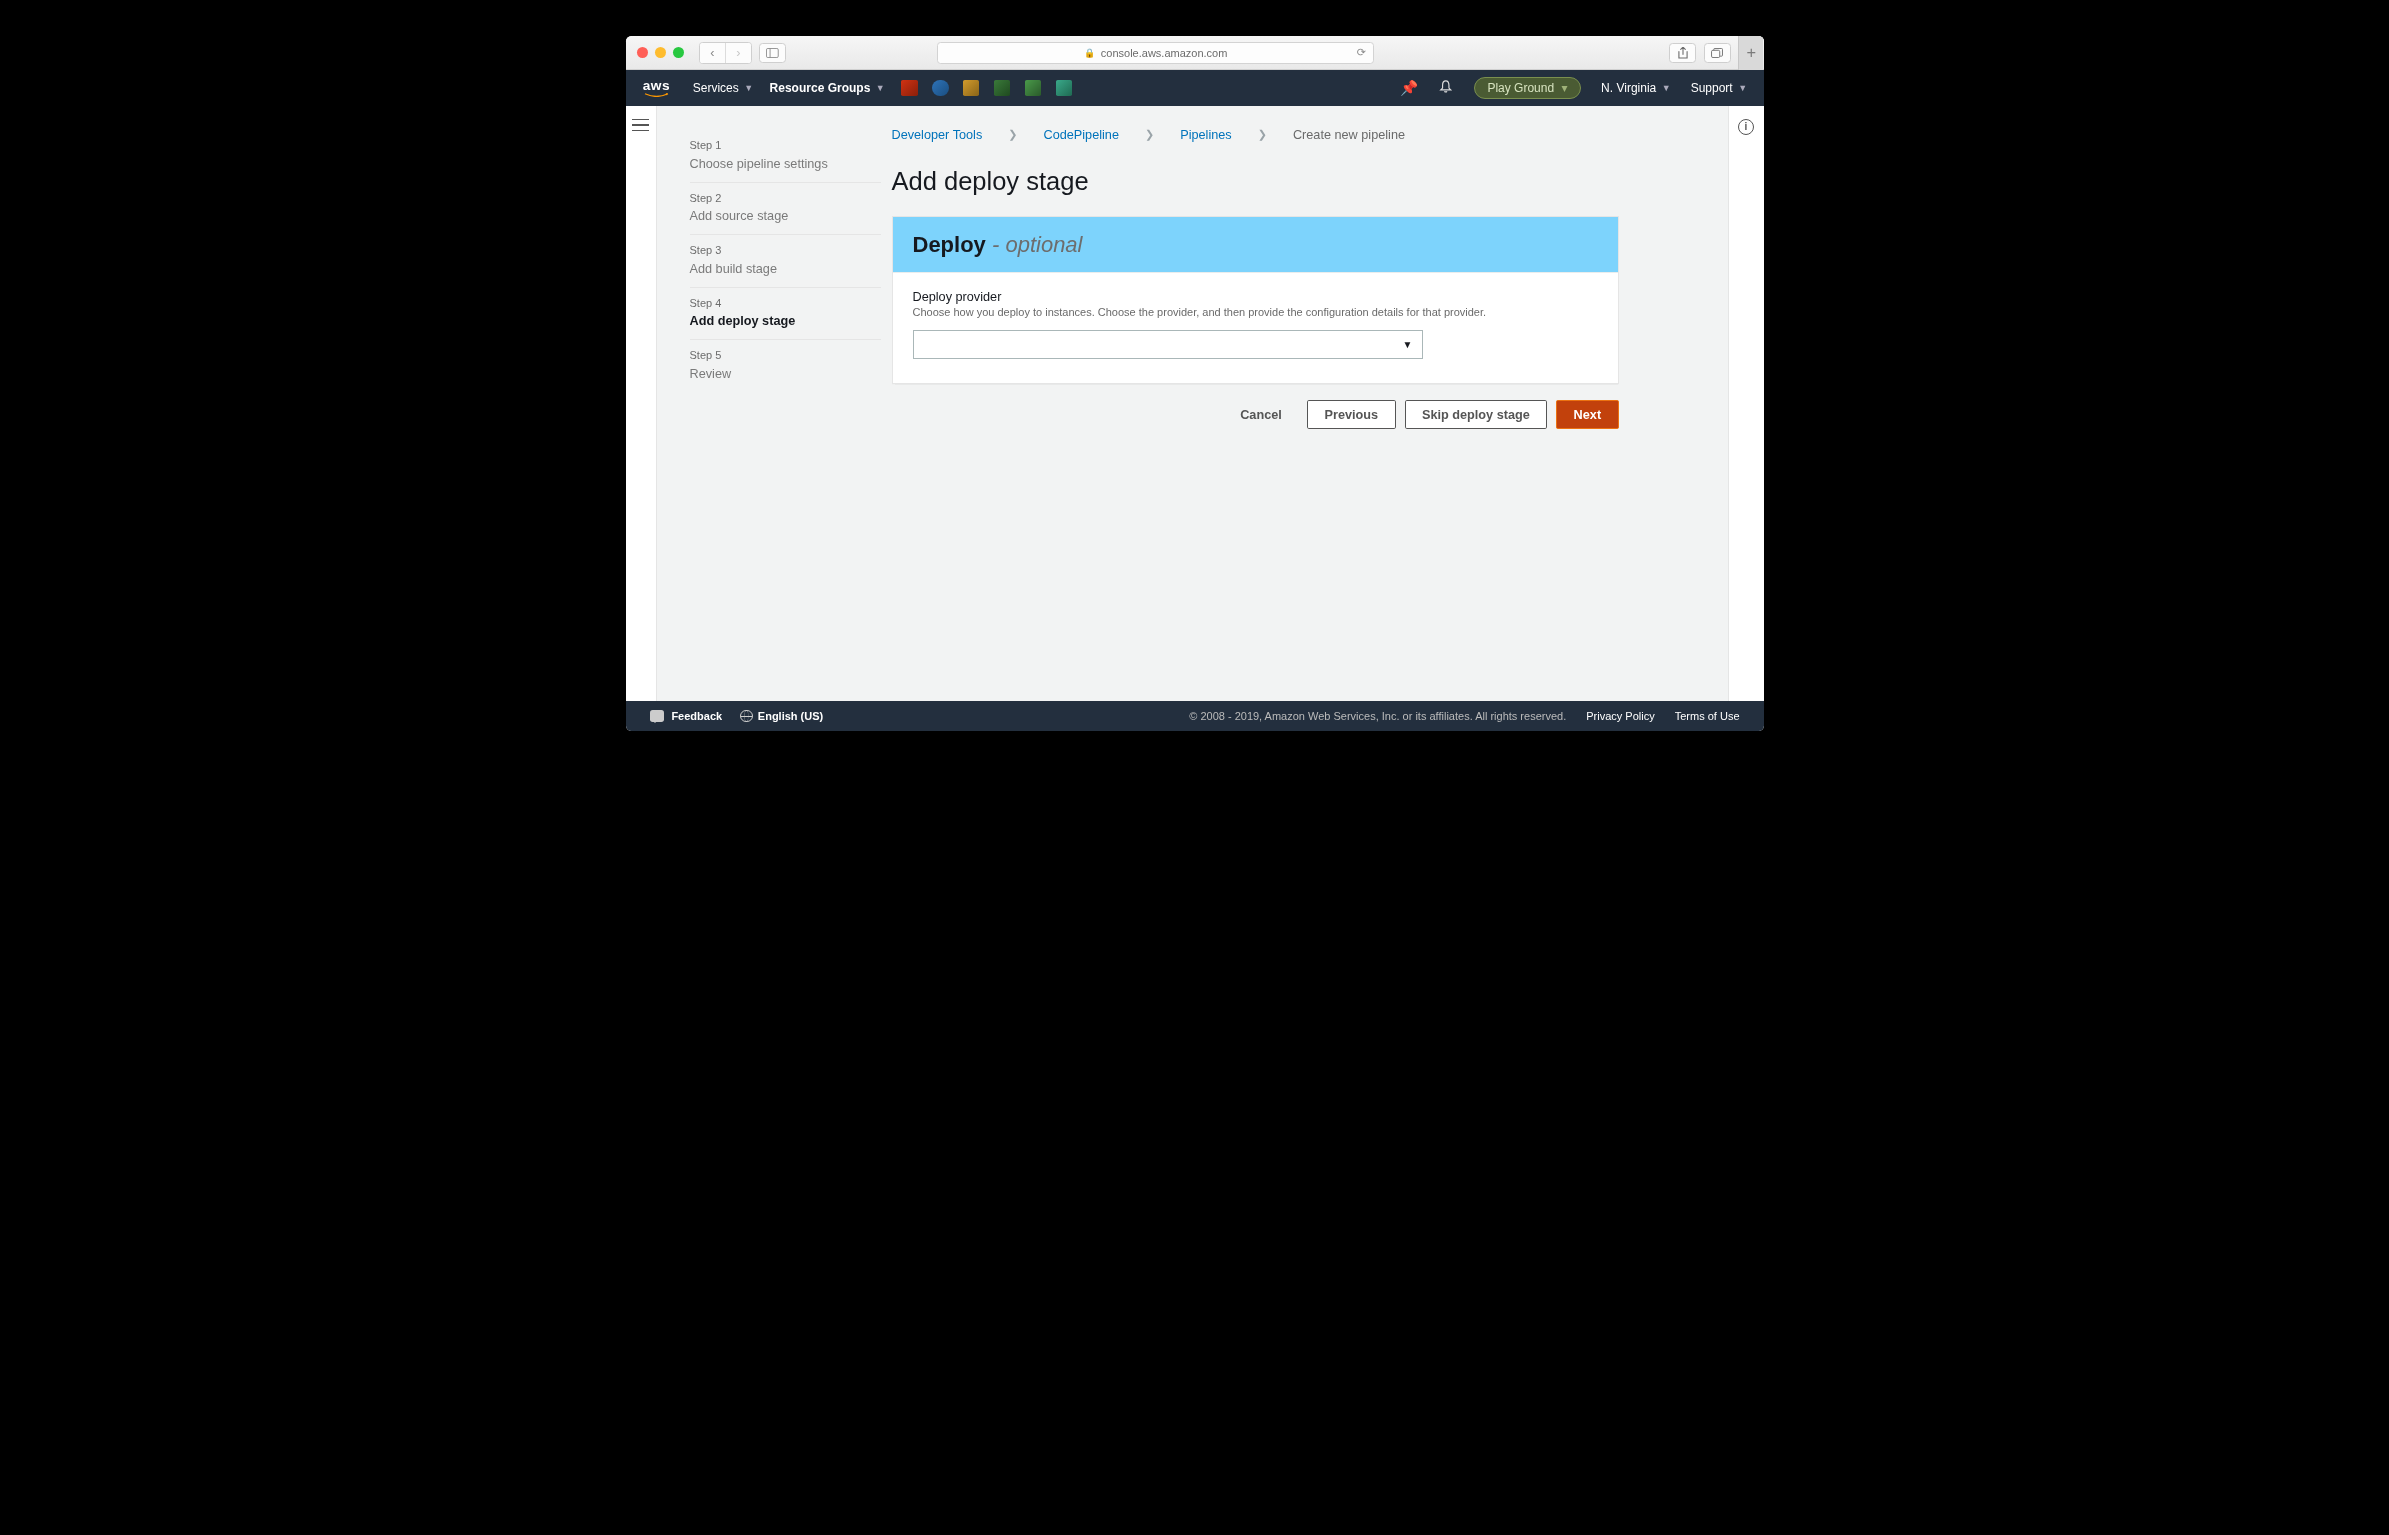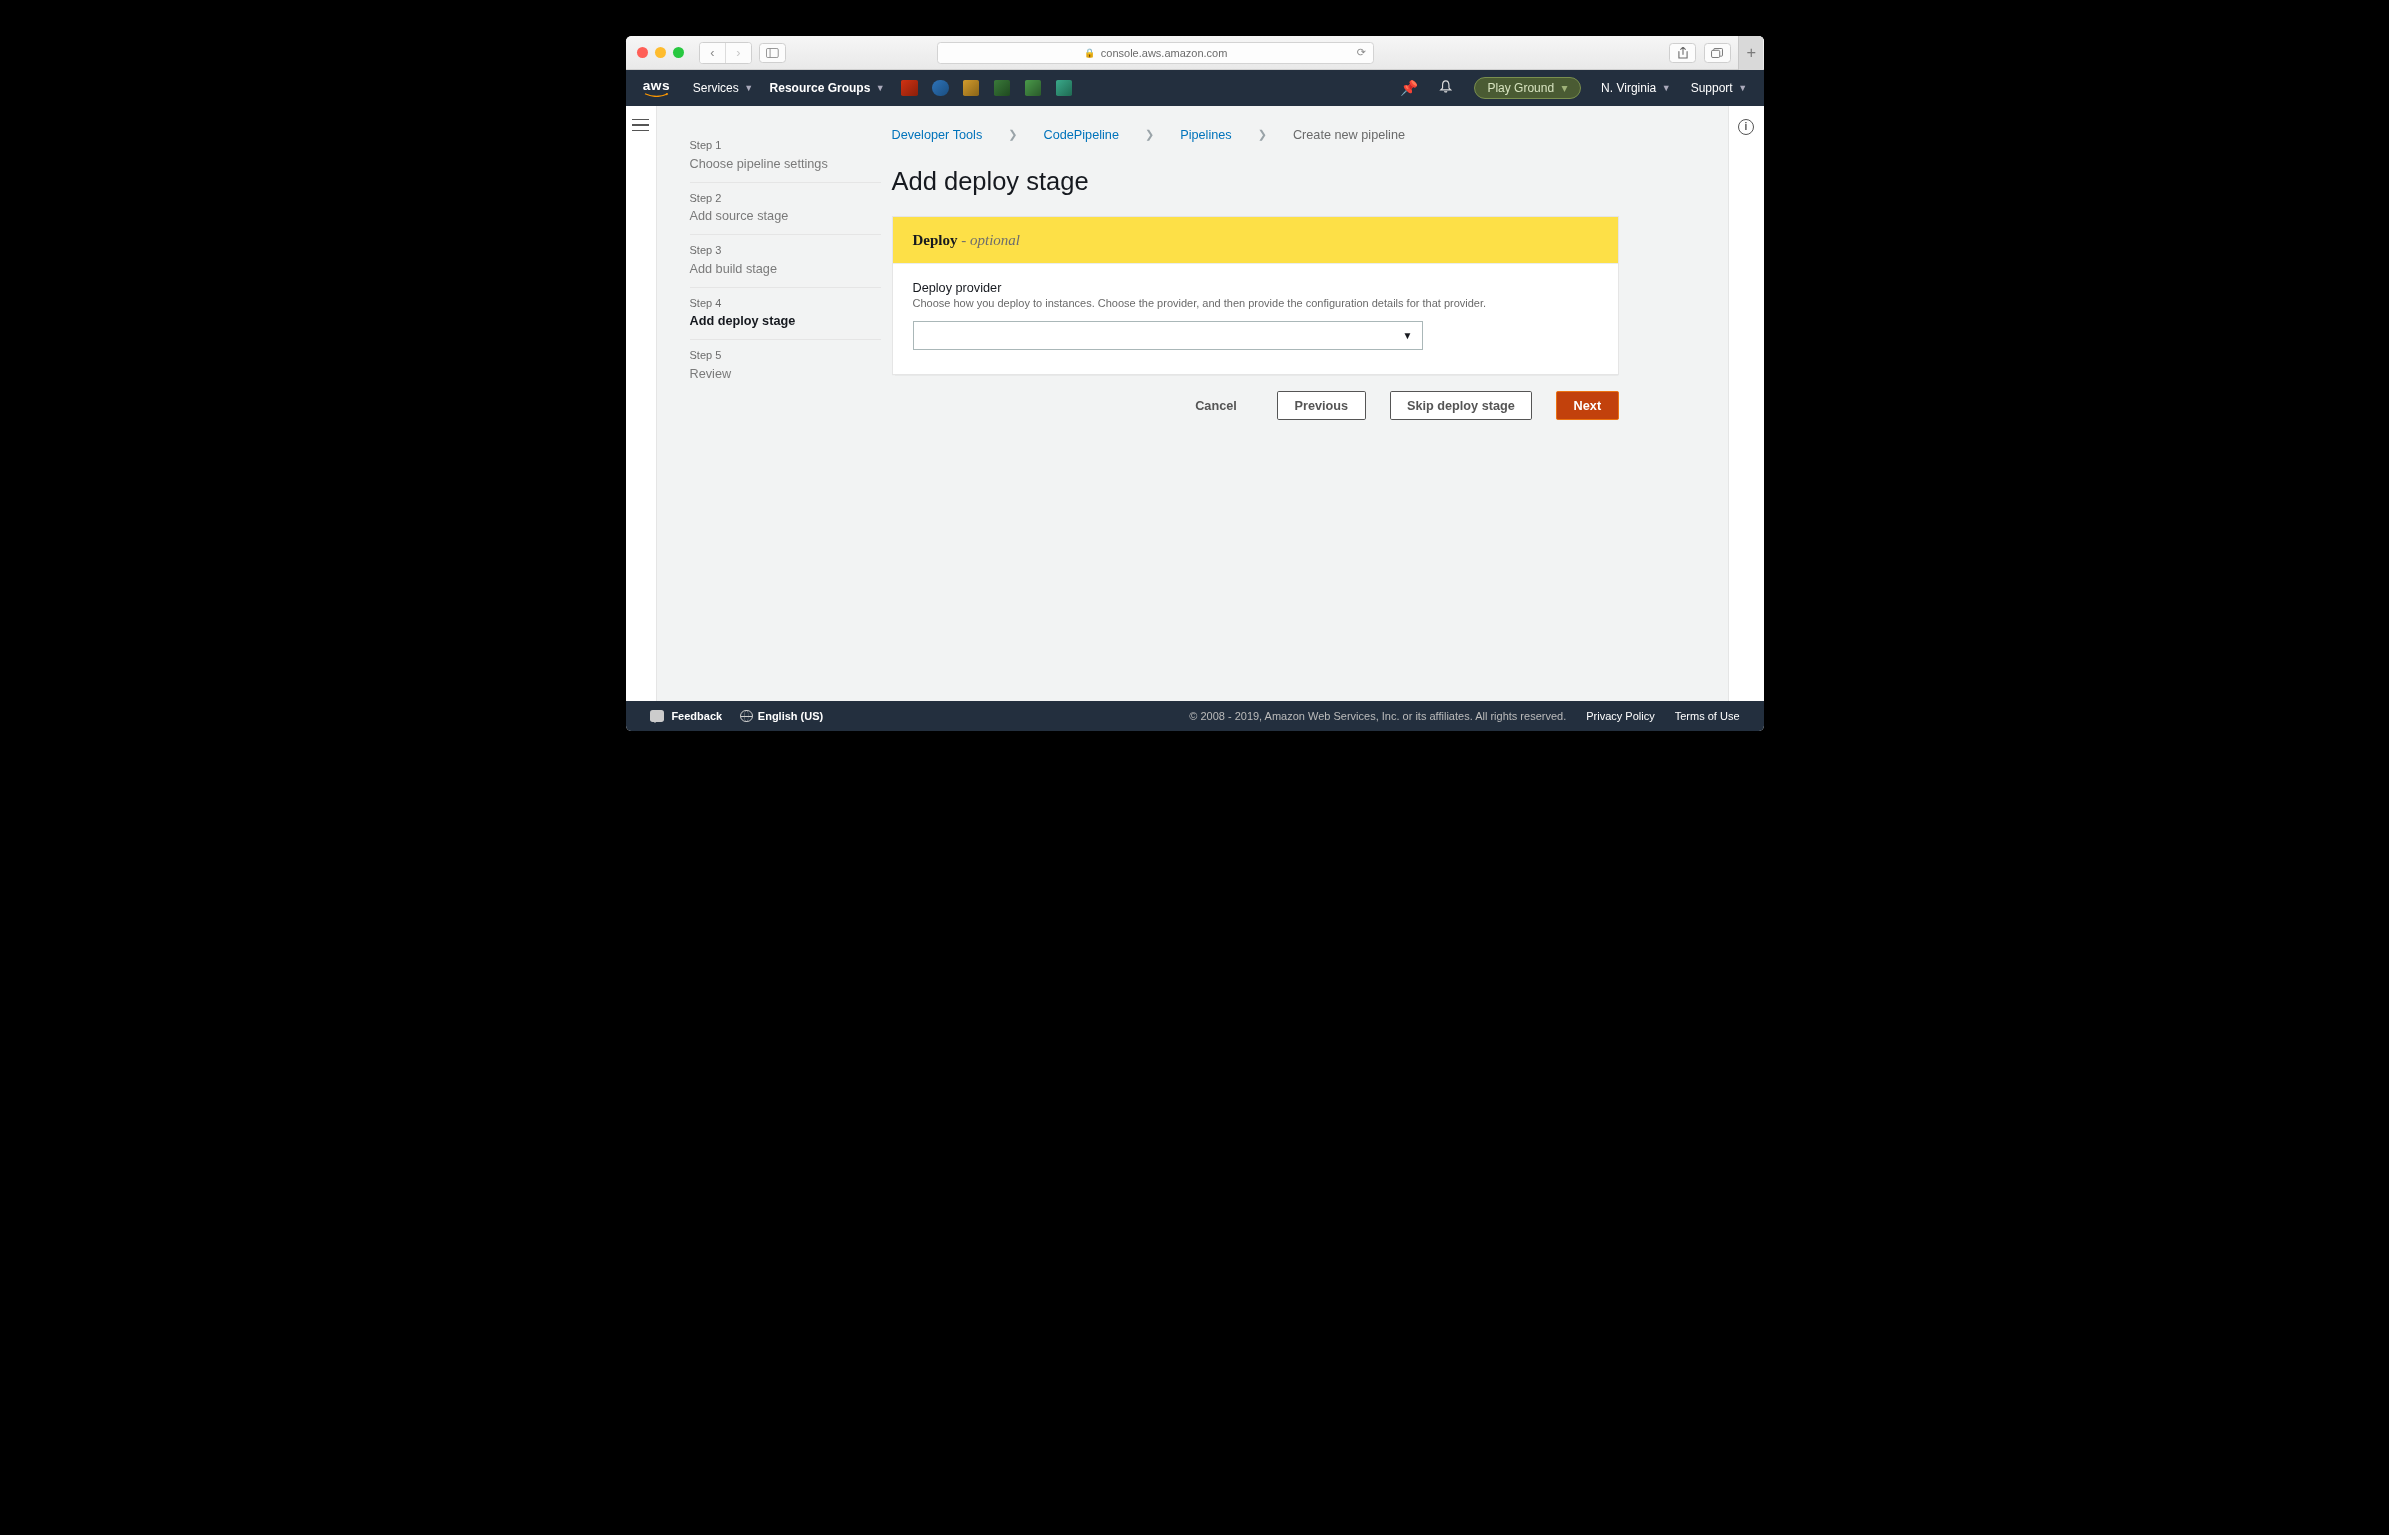--- a/index.html
+++ b/index.html
@@ -47,29 +47,29 @@
   .step-num{font-size:11px; color:#6c6c6c; margin-bottom:5.5px;}
   .step-title{font-size:12.7px; color:#7a7a7a;}
   .step.active .step-title{color:#16191f; font-weight:700;}
   .page-col{flex:1; padding:22px 36px 36px 11px; max-width:774px;}
   .breadcrumb{display:flex; align-items:flex-start; gap:26px; font-size:12.7px; margin-bottom:25px;}
   .breadcrumb a{color:#0073bb; text-decoration:none;}
   .breadcrumb .chev{color:#9aa3a8; font-size:11px;}
   .breadcrumb .current{color:#6a6a6a;}
   h1.page-title{font-size:25.5px; font-weight:400; color:#16191f; margin:5.5px 0 20px;}
   .panel{background:#fff; border:0.9px solid #e5e5e5; box-shadow:0 0.9px 0.9px rgba(0,0,0,0.04);}
-  .panel-header{padding:14.6px 20px; border-bottom:0.9px solid #eaeded; background:#fde047; font-size:15px; color:#16191f;font-family:Liberation Serif, serif;}
+  .panel-header{padding:14.6px 20px; border-bottom:0.9px solid #eaeded; background:#7dd3fc; font-size:22px; color:#16191f;}
   .panel-header .opt{color:#6d6d6d; font-style:italic; font-weight:400;}
   .panel-header strong{font-weight:700;}
   .panel-body{padding:16.4px 20px 24px;}
   .field-label{font-size:12.7px; color:#16191f; margin-bottom:1.8px;}
   .field-help{font-size:11px; color:#6a6a6a; margin-bottom:9px; line-height:1.4;}
   .select{width:510px; height:29px; border:0.9px solid #aab7b8; background:#fff; display:flex; align-items:center; justify-content:flex-end; padding:0 9px; cursor:pointer;}
   .select .tri{color:#16191f; font-size:10px;}
-  .actions{display:flex; justify-content:flex-end; gap:24px; margin-top:16.4px;}
+  .actions{display:flex; justify-content:flex-end; gap:9px; margin-top:16.4px;}
   .btn{height:29px; padding:0 16.4px; font-size:12.7px; border-radius:1.8px; cursor:pointer; display:flex; align-items:center; justify-content:center; font-weight:700;}
   .btn-link{background:transparent; border:none; color:#555; font-weight:700;}
   .btn-outline{background:#fff; border:0.9px solid #555; color:#555;}
   .btn-primary{background:#c2410c; border:0.9px solid #ec7211; color:#fff;}
   
   .footer{height:30px; background:#232f3e; display:flex; align-items:center; padding:0 24px; color:#ccc; font-size:11px; gap:18px;}
   .footer a{color:#ccc; text-decoration:none;}
   .footer .left{display:flex; gap:18px; align-items:center;}
   .footer .right{margin-left:auto; display:flex; gap:20px; align-items:center;}
   .footer .globe{width:12.7px;height:12.7px;border:1.4px solid #ccc;border-radius:50%;position:relative;}

